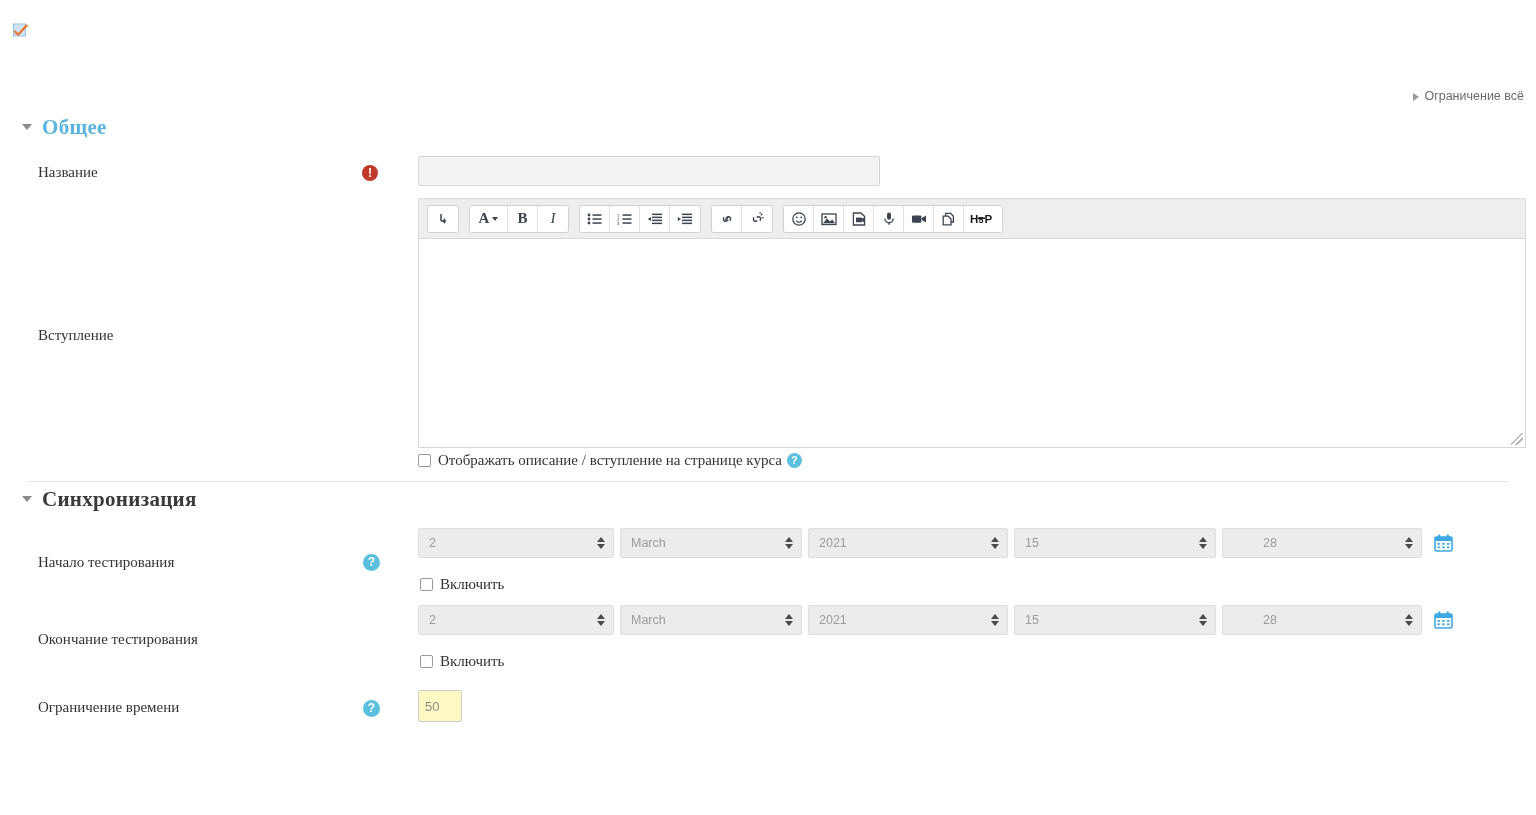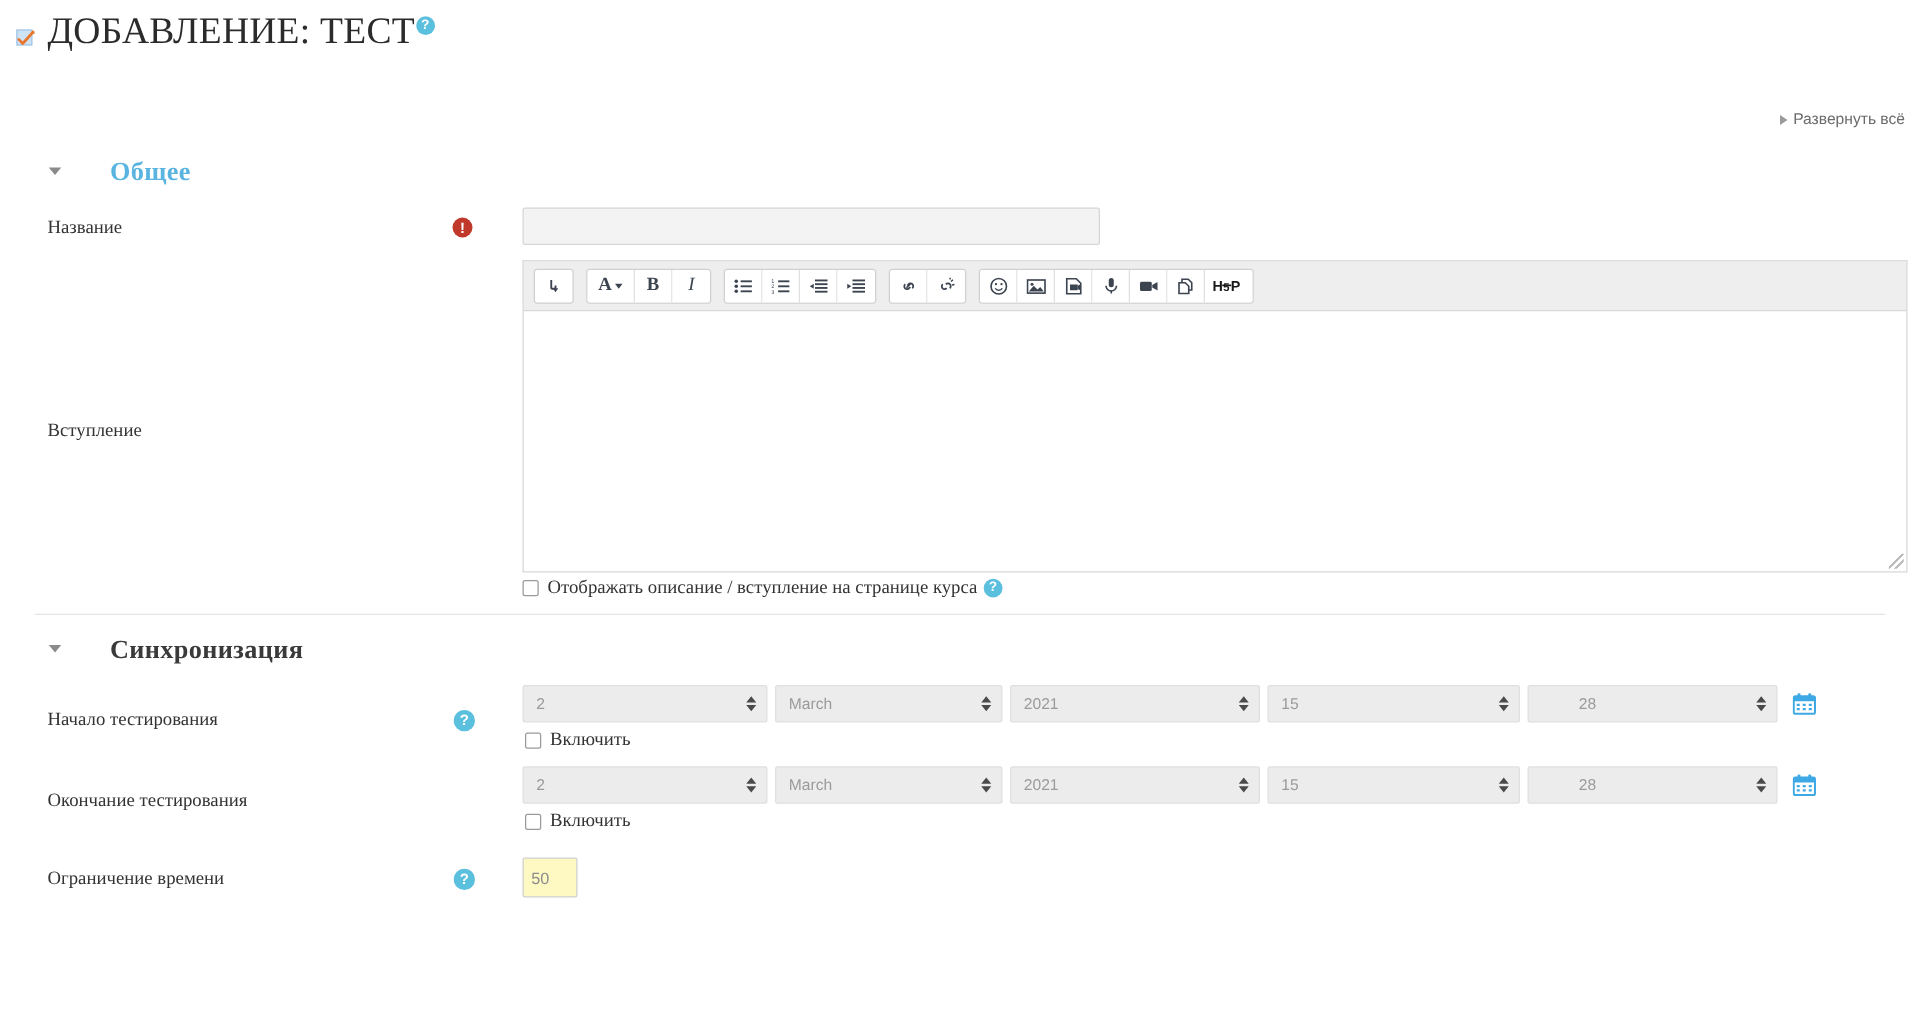--- a/index.html
+++ b/index.html
@@ -98,25 +98,23 @@
     border-right: 5px solid transparent;
     margin-right: 10px;
     vertical-align: middle;
     cursor: pointer;
   }
 
   
   .section-header {
     display: flex;
     align-items: center;
-    padding-left: 39px;
-    margin-top: 10px;
+    padding-left: 22px;
     margin-bottom: 6px;
     height: 34px;
-    gap: 29px;
   }
   .section-header .title {
     font-family: "Liberation Serif", serif;
     font-size: 21px;
     font-weight: bold;
     letter-spacing: 0.3px;
   }
   .section-header.blue .title { color: #5ab4e0; }
   .section-header.dark .title { color: #3a3a3a; }
 
@@ -251,21 +249,21 @@
 
   
   .check-row {
     display: flex;
     align-items: center;
     margin-top: 4px;
     font-family: "Liberation Serif", serif;
     font-size: 15px;
     color: #333333;
   }
-  .check-row.tight { margin-top: 6px; }
+  .check-row.tight { margin-top: 18px; }
   .cb {
     appearance: none;
     -webkit-appearance: none;
     width: 13px; height: 13px;
     border: 1px solid #9a9a9a;
     background: #ffffff;
     border-radius: 2px;
     margin: 0 7px 0 0;
     cursor: pointer;
     flex: 0 0 auto;
@@ -321,25 +319,24 @@
 <body>
 
 <div class="page-head">
   <span class="quiz-icon">
     <svg width="18" height="18" viewBox="0 0 18 18" aria-hidden="true">
       <rect x="1.5" y="2" width="12" height="12" fill="#cfe3f7" stroke="#9cc2e6" stroke-width="1"></rect>
       <path d="M13.5 2 L16.5 5 L13.5 5 Z" fill="#e8a87c"></path>
       <path d="M3 9.5 L6.2 12.8 L14.5 3.6" fill="none" stroke="#e8762c" stroke-width="2.2" stroke-linecap="round" stroke-linejoin="round"></path>
     </svg>
   </span>
-  <h1 class="page-title"><span>ДОБАВЛЕНИЕ: ТЕСТ</span><span class="help-icon">?</span></h1>
 </div>
 
 <div class="expand-all-row">
-  <a class="expand-all-link"><span class="tri-right"></span><span>Развернуть всё</span></a>
+  <a class="expand-all-link"><span class="tri-right"></span><span>Ограничение всё</span></a>
 </div>
 
 <div class="section-header blue">
   <span class="tri-down"></span>
   <span class="title">Общее</span>
 </div>
 
 <div class="form-row">
   <div class="label-cell">Название</div>
   <div class="marker-cell">

